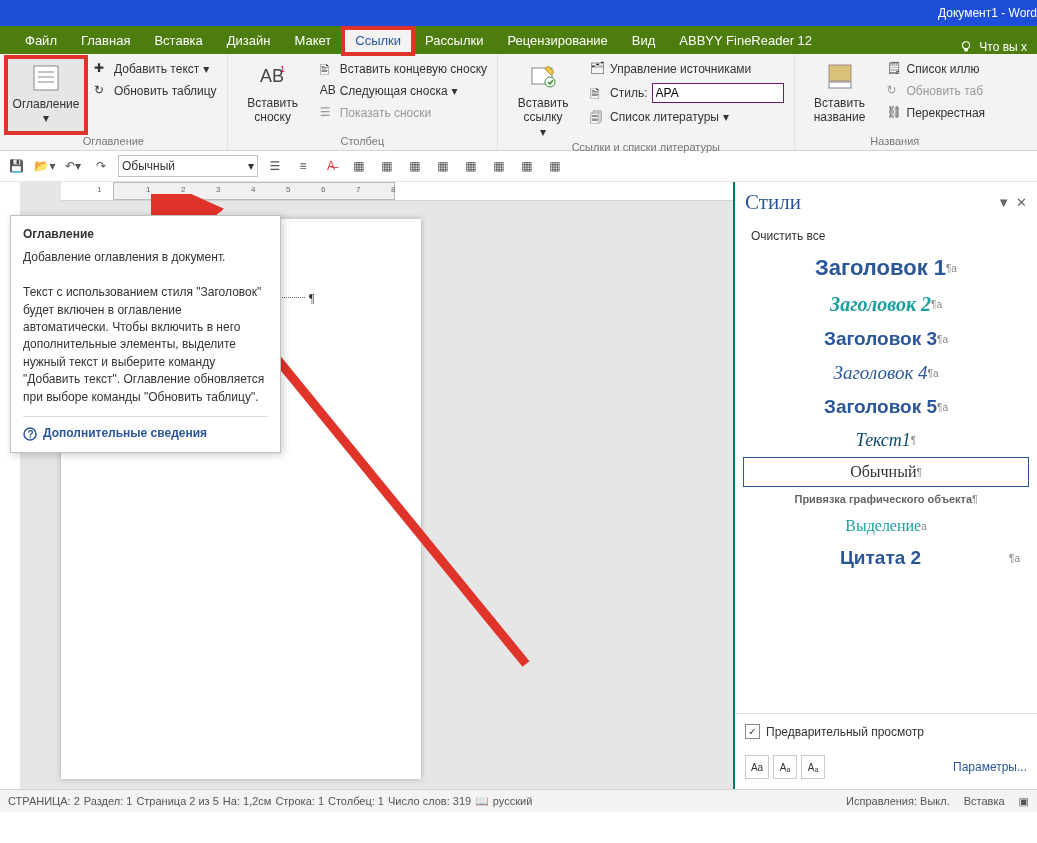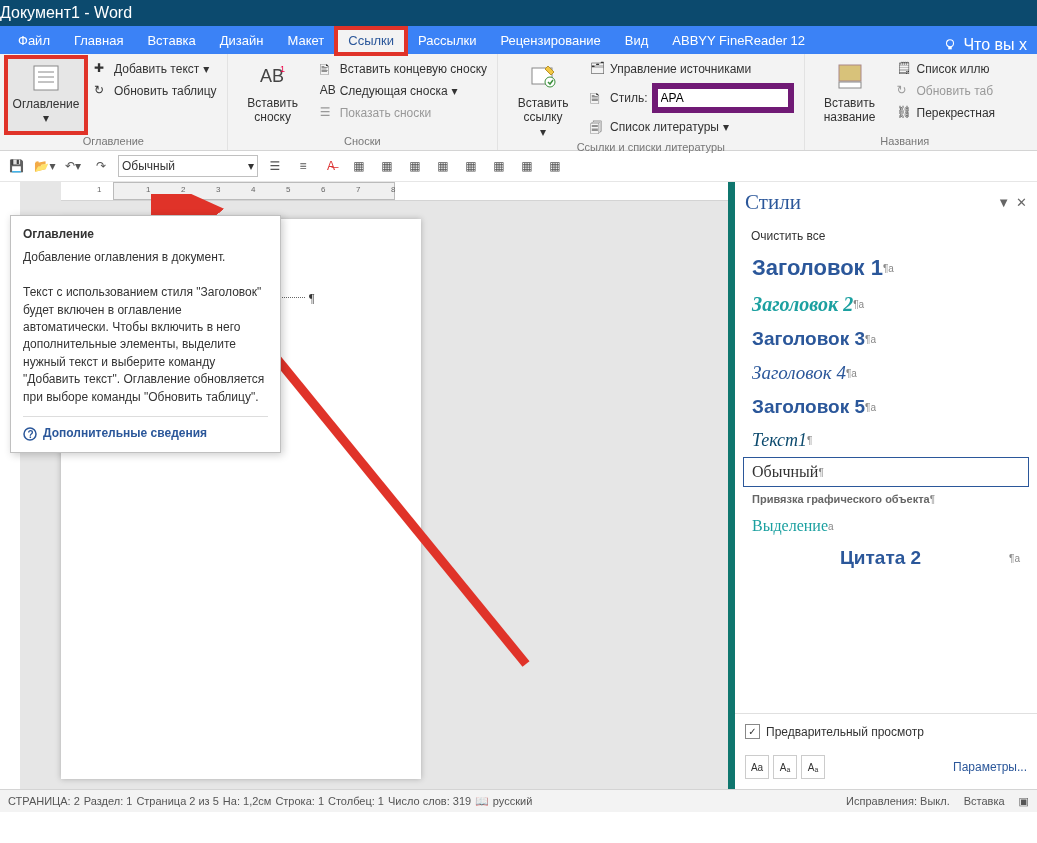--- a/index.html
+++ b/index.html
@@ -1,54 +1,54 @@
 <!DOCTYPE html>
 <html><head>
 <meta charset="utf-8">
 <style>
 body{margin:0;font-family:"Segoe UI",Arial,sans-serif;font-size:12px;background:#fff;user-select:none;color:#333;width:1037px}
-.titlebar{background:#0c4a6e;color:#fff;height:26px;display:flex;align-items:center;justify-content:flex-start;font-size:16px;position:relative}
-.tabs{background:#3b82f6;height:28px;display:flex;align-items:flex-end;padding-left:6px}
+.titlebar{background:#1d4ed8;color:#fff;height:26px;display:flex;align-items:center;justify-content:flex-end;font-size:12px;position:relative}
+.tabs{background:#4d7c0f;height:28px;display:flex;align-items:flex-end;padding-left:13px}
 .tab{color:#fff;padding:5px 12px 6px;font-size:13px;cursor:pointer;white-space:nowrap}
 .tab.active{background:#f3f3f3;color:#2b579a}
 .tab.red-box{outline:4px solid #e03329;outline-offset:-2px}
-.tell-me{margin-left:auto;display:flex;align-items:center;color:#fff;padding:0 10px;gap:6px;font-size:16px}
+.tell-me{margin-left:auto;display:flex;align-items:center;color:#fff;padding:0 10px;gap:6px;font-size:12px}
 .ribbon{background:#f3f3f3;height:96px;display:flex;border-bottom:1px solid #d4d4d4;box-shadow:0 1px 2px rgba(0,0,0,.08)}
 .group{display:flex;flex-direction:column;justify-content:space-between;border-right:1px solid #e2e2e2;padding:3px 6px 0}
 .group-label{text-align:center;font-size:11px;color:#777;padding:2px 0 3px}
 .group-body{display:flex;gap:4px;flex:1}
 .big-btn{width:78px;display:flex;flex-direction:column;align-items:center;justify-content:flex-start;padding-top:4px;text-align:center;font-size:12px;line-height:1.2;cursor:pointer}
 .big-btn .ic{width:32px;height:32px;margin-bottom:3px;display:flex;align-items:center;justify-content:center}
 .stack{display:flex;flex-direction:column;gap:2px;padding-top:2px}
 .small-btn{display:flex;align-items:center;gap:4px;padding:2px 4px;font-size:12px;cursor:pointer;white-space:nowrap}
 .small-btn.disabled{color:#999}
 .small-btn .sic{width:16px;height:16px;flex:none}
 .ogl-highlight{outline:4px solid #e03329;outline-offset:-2px;border:1px solid #999;background:#e6e6e6}
-.style-sel{border:6px solid #701a75;background:#fff;width:124px;height:18px;font-size:12px;padding:0 3px}
+.style-sel{border:1px solid #701a75;background:#fff;width:124px;height:18px;font-size:12px;padding:0 3px}
 .qat{height:30px;background:#fff;border-bottom:1px solid #e6e6e6;display:flex;align-items:center;gap:6px;padding:0 6px}
 .qat .qbtn{width:22px;height:22px;display:flex;align-items:center;justify-content:center;cursor:pointer;color:#555}
 .qat .styles-dd{border:1px solid #c0c0c0;background:#fff;width:132px;height:20px;font-size:12px;padding:0 3px;display:flex;align-items:center;justify-content:space-between}
 .workspace{display:flex;height:607px;position:relative;overflow:hidden}
 .vruler{width:20px;background:#fff;border-right:1px solid #e6e6e6;font-size:8px;color:#666;position:relative}
 .doc-area{flex:1;background:#e6e6e6;position:relative;overflow:hidden}
 .hruler{height:18px;background:#fff;border-bottom:1px solid #d4d4d4;font-size:8px;color:#666;position:relative;margin-left:40px}
 .hr-indent{position:absolute;left:52px;top:0;width:280px;height:16px;background:#f0f0f0;border:1px solid #bbb}
 .page{background:#fff;box-shadow:0 0 6px rgba(0,0,0,.25);width:360px;margin:18px 0 0 40px;height:560px;position:relative}
 .para-mark{position:absolute;left:44px;top:58px;font-family:serif;font-size:14px}
 .page-break{position:absolute;left:44px;top:78px;width:200px;border-top:1px dotted #666;text-align:center;font-size:11px;color:#444}
 .page-break span{background:#fff;padding:0 4px;position:relative;top:-8px}
 .tooltip{position:absolute;left:10px;top:215px;width:245px;background:#fff;border:1px solid #c0c0c0;box-shadow:2px 2px 8px rgba(0,0,0,.2);padding:10px 12px;font-size:12px;line-height:1.45;z-index:20}
 .tooltip h4{margin:0 0 6px;font-size:12px;font-weight:700}
 .tooltip .more{color:#2b579a;border-top:1px solid #ddd;margin-top:10px;padding-top:8px;display:flex;align-items:center;gap:6px;font-weight:600;cursor:pointer}
-.styles-pane{position:absolute;right:0;top:0;width:302px;height:100%;background:#fff;border-left:7px solid #0f766e;z-index:10;display:flex;flex-direction:column}
+.styles-pane{position:absolute;right:0;top:0;width:302px;height:100%;background:#fff;border-left:2px solid #0f766e;z-index:10;display:flex;flex-direction:column}
 .styles-pane .sp-title{display:flex;align-items:center;justify-content:space-between;padding:8px 10px 4px;font-size:21px;color:#2b579a;font-family:"Segoe UI Light","Segoe UI"}
 .styles-pane .sp-title .spc{display:flex;gap:6px;color:#666;font-size:13px}
 .sp-body{flex:1;overflow:hidden;padding:4px 8px}
 .clear-all{font-size:12px;padding:6px 8px;cursor:pointer}
-.style-item{display:flex;align-items:center;justify-content:flex-start;padding:5px 8px;cursor:pointer;border:1px solid transparent}
+.style-item{display:flex;align-items:center;justify-content:center;padding:5px 8px;cursor:pointer;border:1px solid transparent}
 .style-item.selected{border:1px solid #2b579a}
 .style-item .sym{font-size:10px;color:#888}
 .s-h1{font:700 22px Arial;color:#2b579a}
 .s-h2{font:italic 700 20px Georgia;color:#1ba0a0}
 .s-h3{font:700 19px Arial;color:#2b579a}
 .s-h4{font:italic 19px Georgia;color:#2b579a}
 .s-h5{font:700 19px Arial;color:#2b579a}
 .s-txt{font:italic 18px Georgia;color:#0c4a6e}
 .s-norm{font:16px Georgia;color:#333}
 .s-anchor{font:700 11px Arial;color:#666}
@@ -137,21 +137,21 @@
             <span class="sic">🖹</span>
             <span>Вставить концевую сноску</span>
           </div>
         <div class="small-btn"><span class="sic">AB</span><span>Следующая сноска</span> ▾</div>
         <div class="small-btn disabled">
             <span class="sic">☰</span>
             <span>Показать сноски</span>
           </div>
       </div>
     </div>
-    <div class="group-label">Сноски</div>
+    <div class="group-label">Столбец</div>
   </div>
 
   <div class="group">
     <div class="group-body">
       <div class="big-btn">
         <span class="ic">
             <svg width="30" height="30">
               <rect x="4" y="6" width="20" height="16" fill="#fff" stroke="#888"></rect>
               <path d="M20 4 l6 6 -3 3 -6-6z" fill="#f2c744" stroke="#b8932a"></path>
               <circle cx="22" cy="20" r="5" fill="#fff" stroke="#3b8f3b"></circle>

